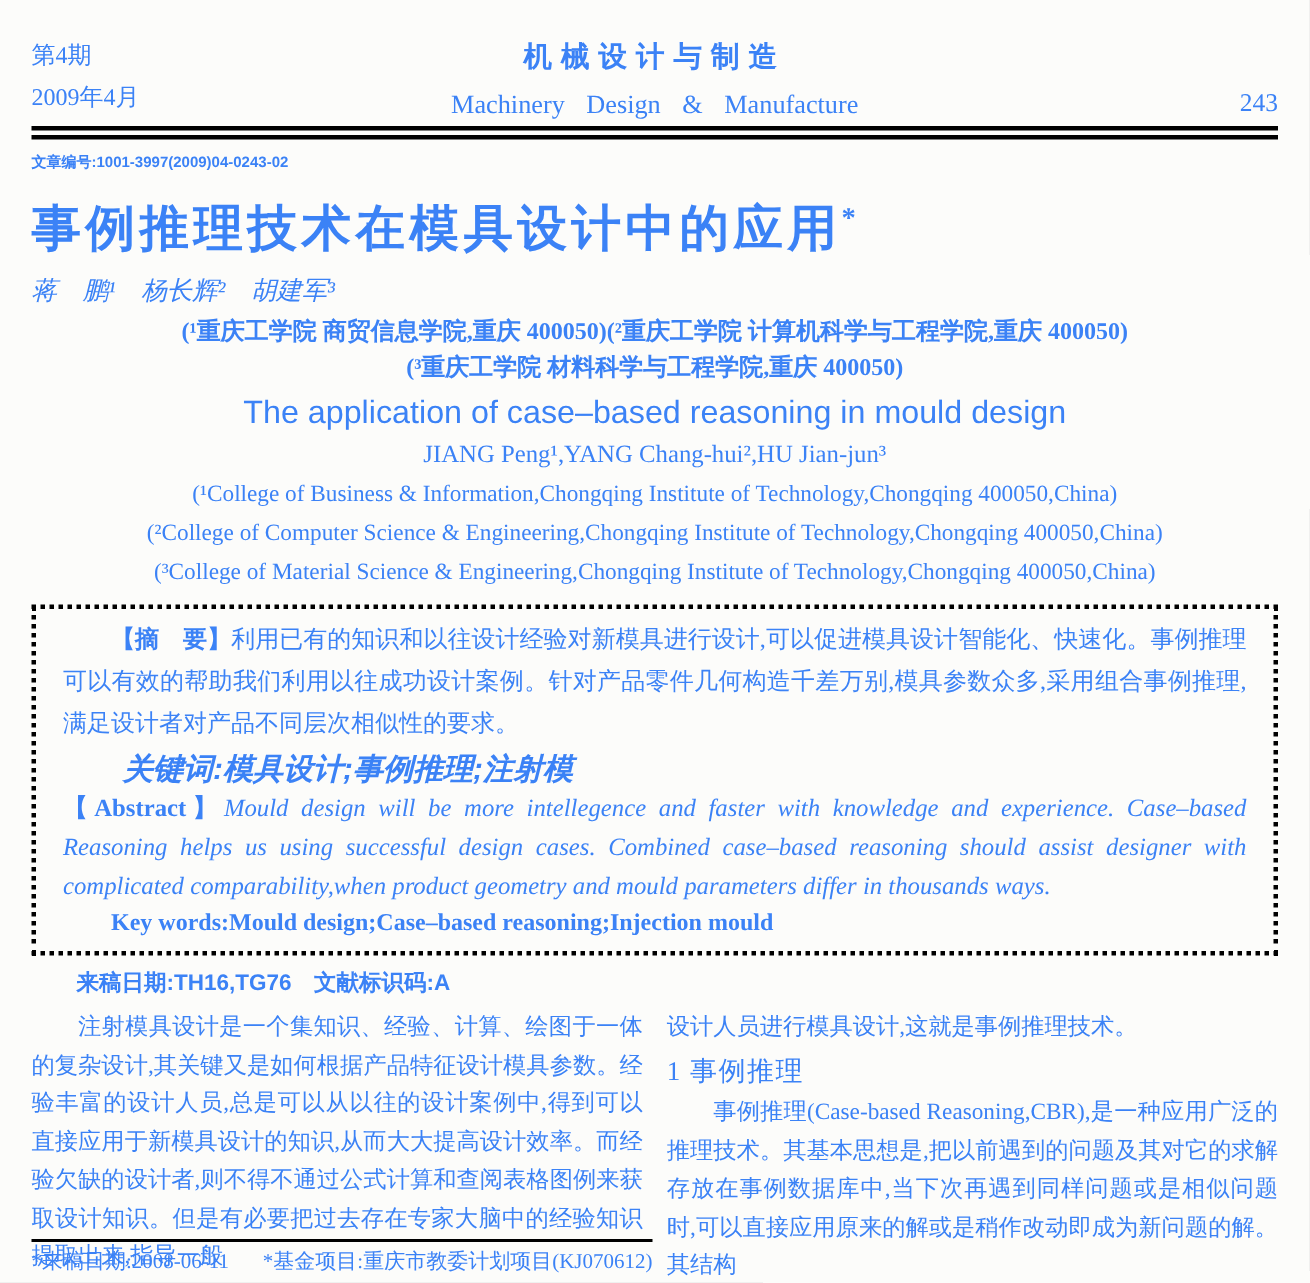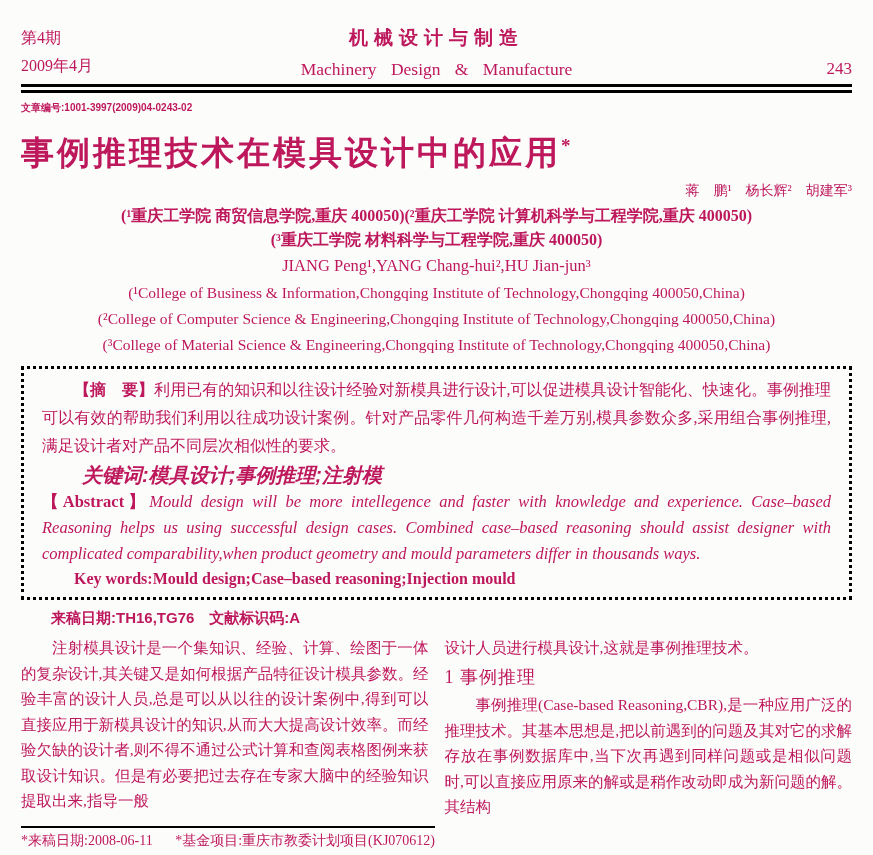--- a/index.html
+++ b/index.html
@@ -1,34 +1,34 @@
 <!DOCTYPE html>
 <html><head>
 <meta charset="utf-8">
 <style>
   html,body{margin:0;padding:0;background:#e8e8e6;}
   .page{
-    width:873px;height:855px;background:#fcfcfa;color:#be185d;
+    width:873px;height:855px;background:#fcfcfa;color:#3b82f6;
     position:relative;overflow:hidden;box-sizing:border-box;
     padding:0 21px;margin:0 auto;
     font-family:"Liberation Serif","DejaVu Serif",serif;
   }
   
   .hdr{display:flex;align-items:flex-end;padding-top:24px;}
   .hdr-left{width:150px;font-size:16px;line-height:28px;}
   .hdr-center{flex:1;text-align:center;}
   .j-cn{font-size:19px;font-weight:600;letter-spacing:6px;}
   .j-en{font-size:17.5px;margin-top:8px;word-spacing:10px;}
   .hdr-right{width:150px;text-align:right;font-size:17px;padding-bottom:1px;}
   .double-rule{margin-top:4px;height:3px;border-top:3px solid #000;border-bottom:3px solid #000;}
   .article-id{margin-top:8px;font-family:"Liberation Sans","DejaVu Sans",sans-serif;font-weight:bold;font-size:10px;}
   
   .title-cn{margin:10px 0 0;text-align:left;font-size:33px;font-weight:bold;letter-spacing:3px;line-height:42px;}
   .title-cn sup{font-size:19px;font-weight:bold;}
-  .authors-cn{margin-top:8px;text-align:right;font-size:14px;}
+  .authors-cn{margin-top:8px;text-align:left;font-size:17px;font-style:italic;}
   .affil-cn{margin-top:6px;text-align:center;font-size:16px;font-weight:bold;}
   .affil-cn + .affil-cn{margin-top:3px;}
   .title-en{margin-top:7px;text-align:center;font-size:21.5px;font-family:"Liberation Sans","DejaVu Sans",sans-serif;}
   .authors-en{margin-top:5px;text-align:center;font-size:16.5px;}
   .affil-en{margin-top:2px;text-align:center;font-size:15.5px;line-height:24px;}
   .affil-en.first{margin-top:5px;}
   
   .abstract-box{margin-top:9px;border:3px dotted #000;padding:7px 18px 9px;}
   .abs-cn{margin:0;font-size:16px;line-height:28px;text-indent:2em;text-align:justify;}
   .kw-cn{margin:2px 0 0;font-size:20px;font-weight:bold;text-indent:2em;font-family:"Liberation Sans","DejaVu Sans",sans-serif;font-style:italic;}
@@ -68,20 +68,21 @@
 
   <div class="article-id">文章编号:1001-3997(2009)04-0243-02</div>
 
   <h1 class="title-cn"><span>事例推理技术在模具设计中的应用</span><sup>*</sup></h1>
 
   <div class="authors-cn">蒋　鹏¹　杨长辉²　胡建军³</div>
 
   <div class="affil-cn">(¹重庆工学院 商贸信息学院,重庆 400050)(²重庆工学院 计算机科学与工程学院,重庆 400050)</div>
   <div class="affil-cn">(³重庆工学院 材料科学与工程学院,重庆 400050)</div>
 
+  <div class="title-en">The application of case–based reasoning in mould design</div>
   <div class="authors-en">JIANG Peng¹,YANG Chang-hui²,HU Jian-jun³</div>
 
   <div class="affil-en first">(¹College of Business &amp; Information,Chongqing Institute of Technology,Chongqing 400050,China)</div>
   <div class="affil-en">(²College of Computer Science &amp; Engineering,Chongqing Institute of Technology,Chongqing 400050,China)</div>
   <div class="affil-en">(³College of Material Science &amp; Engineering,Chongqing Institute of Technology,Chongqing 400050,China)</div>
 
   <section class="abstract-box">
     <p class="abs-cn"><b class="abs-label">【摘　要】</b><span>利用已有的知识和以往设计经验对新模具进行设计,可以促进模具设计智能化、快速化。事例推理可以有效的帮助我们利用以往成功设计案例。针对产品零件几何构造千差万别,模具参数众多,采用组合事例推理,满足设计者对产品不同层次相似性的要求。</span></p>
     <p class="kw-cn">关键词:模具设计;事例推理;注射模</p>
     <p class="abs-en"><b class="abs-label">【Abstract】</b><i>Mould design will be more intellegence and faster with knowledge and experience. Case–based Reasoning helps us using successful design cases. Combined case–based reasoning should assist designer with complicated comparability,when product geometry and mould parameters differ in thousands ways.</i></p>

